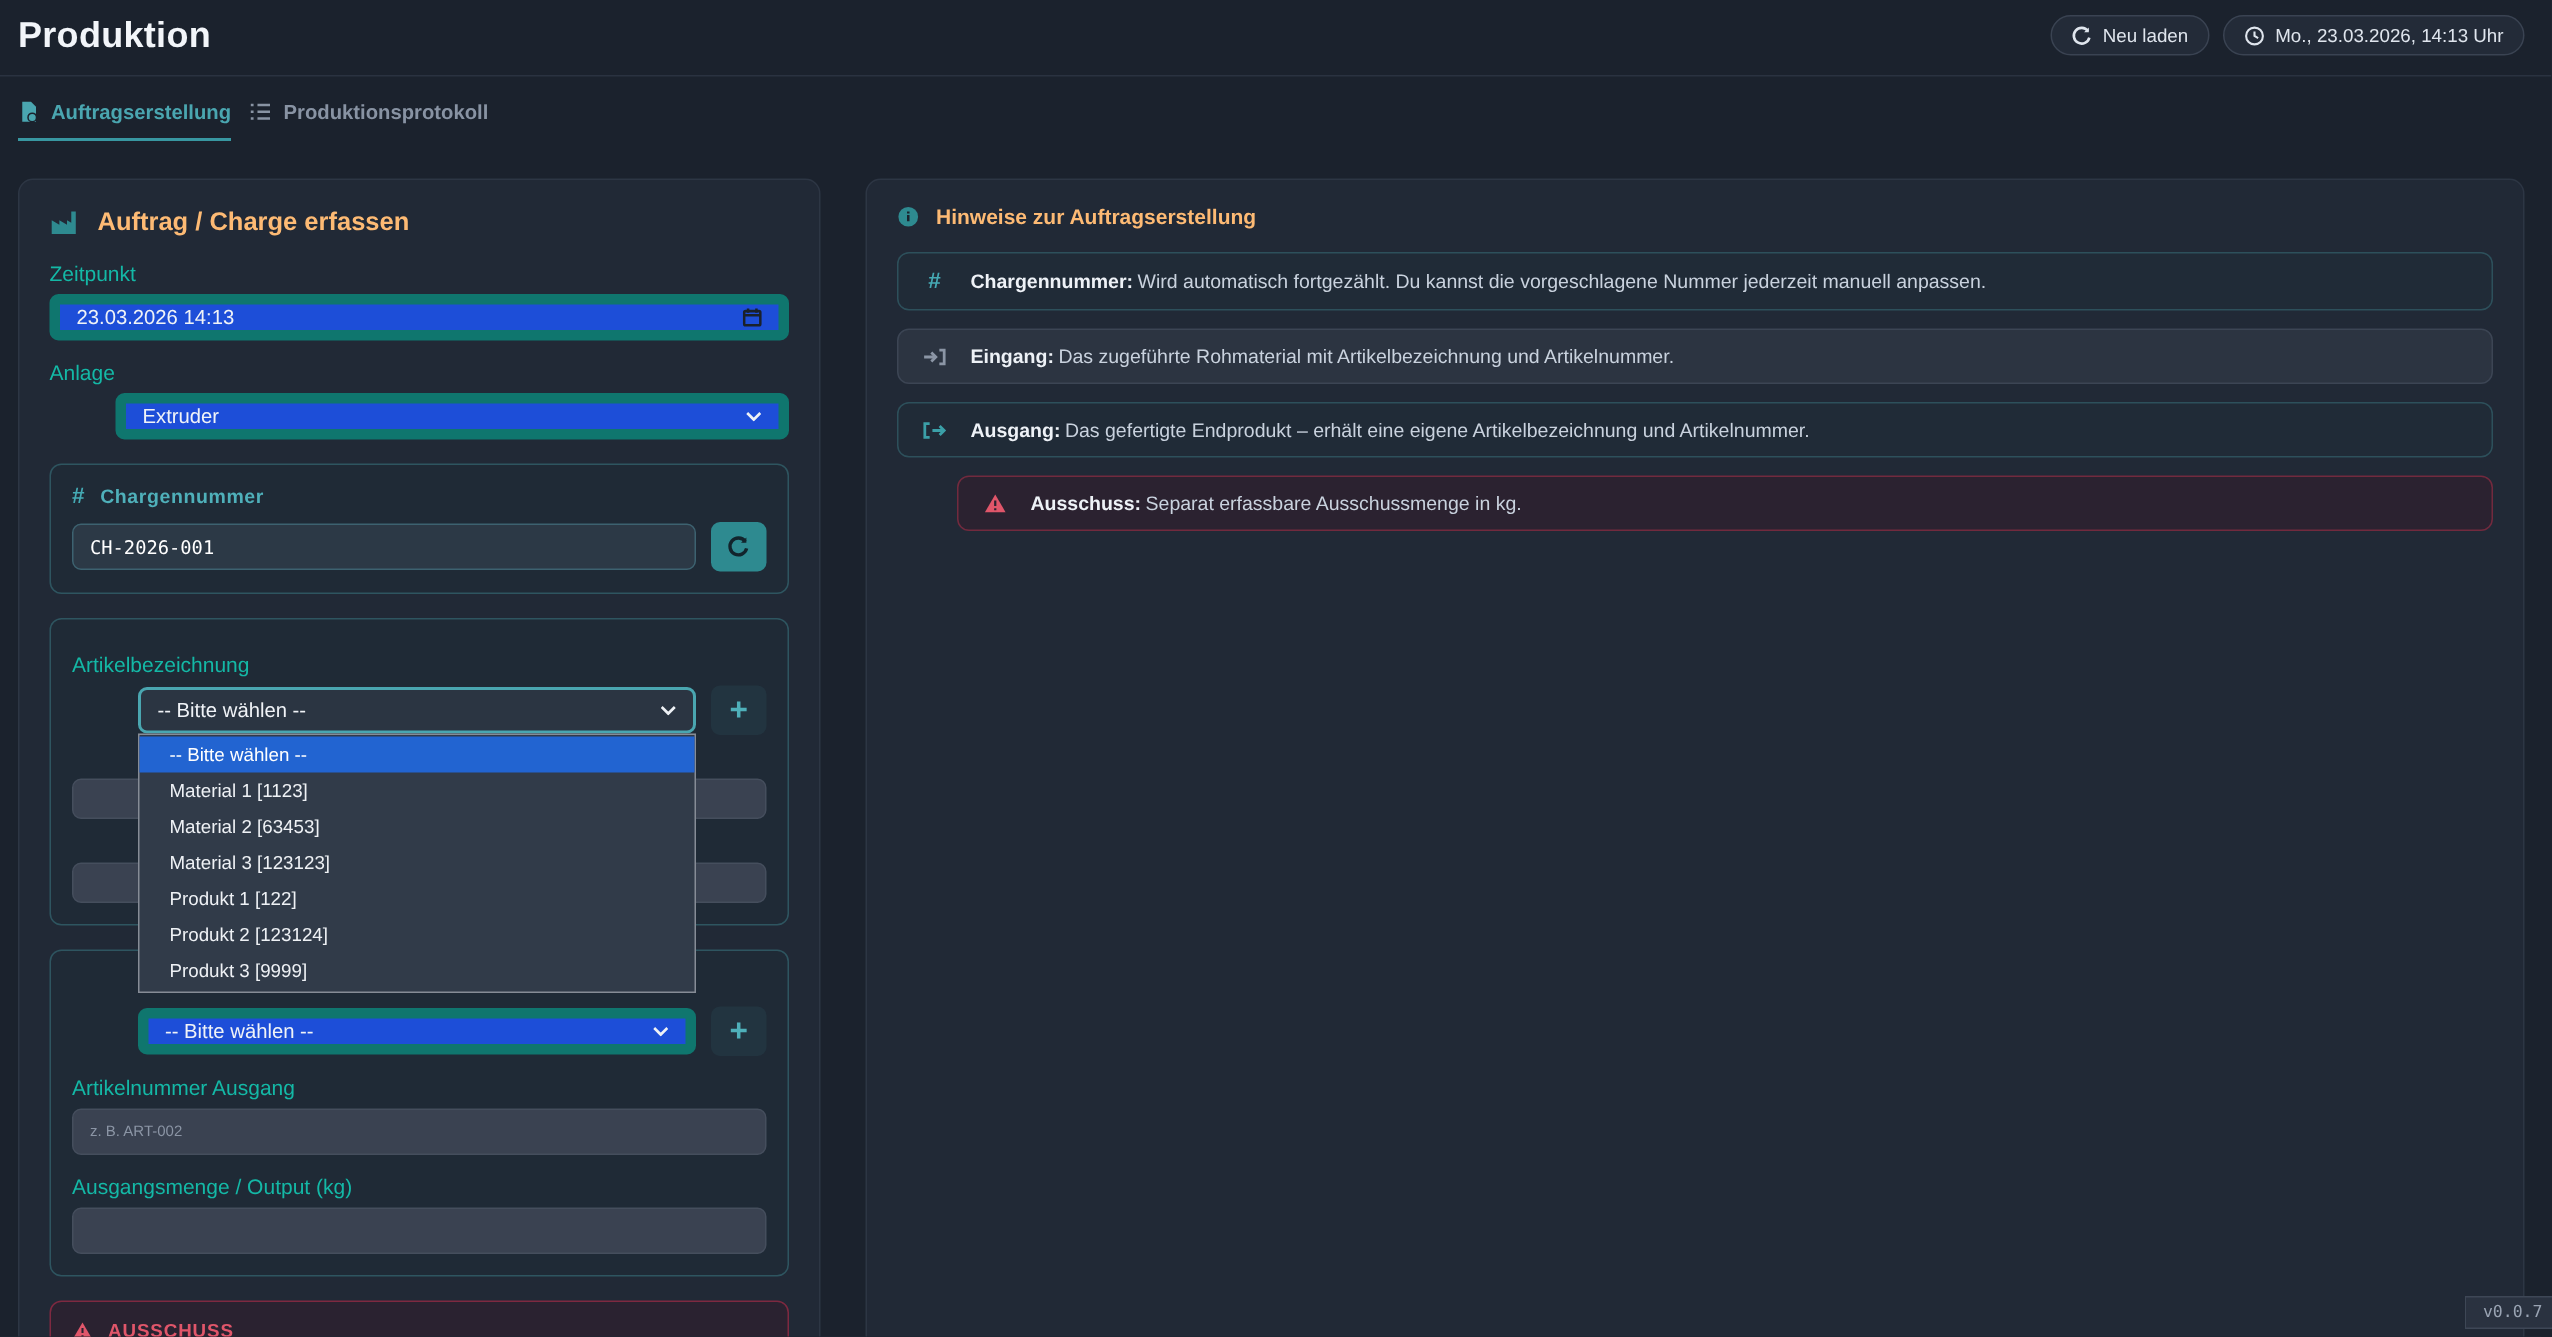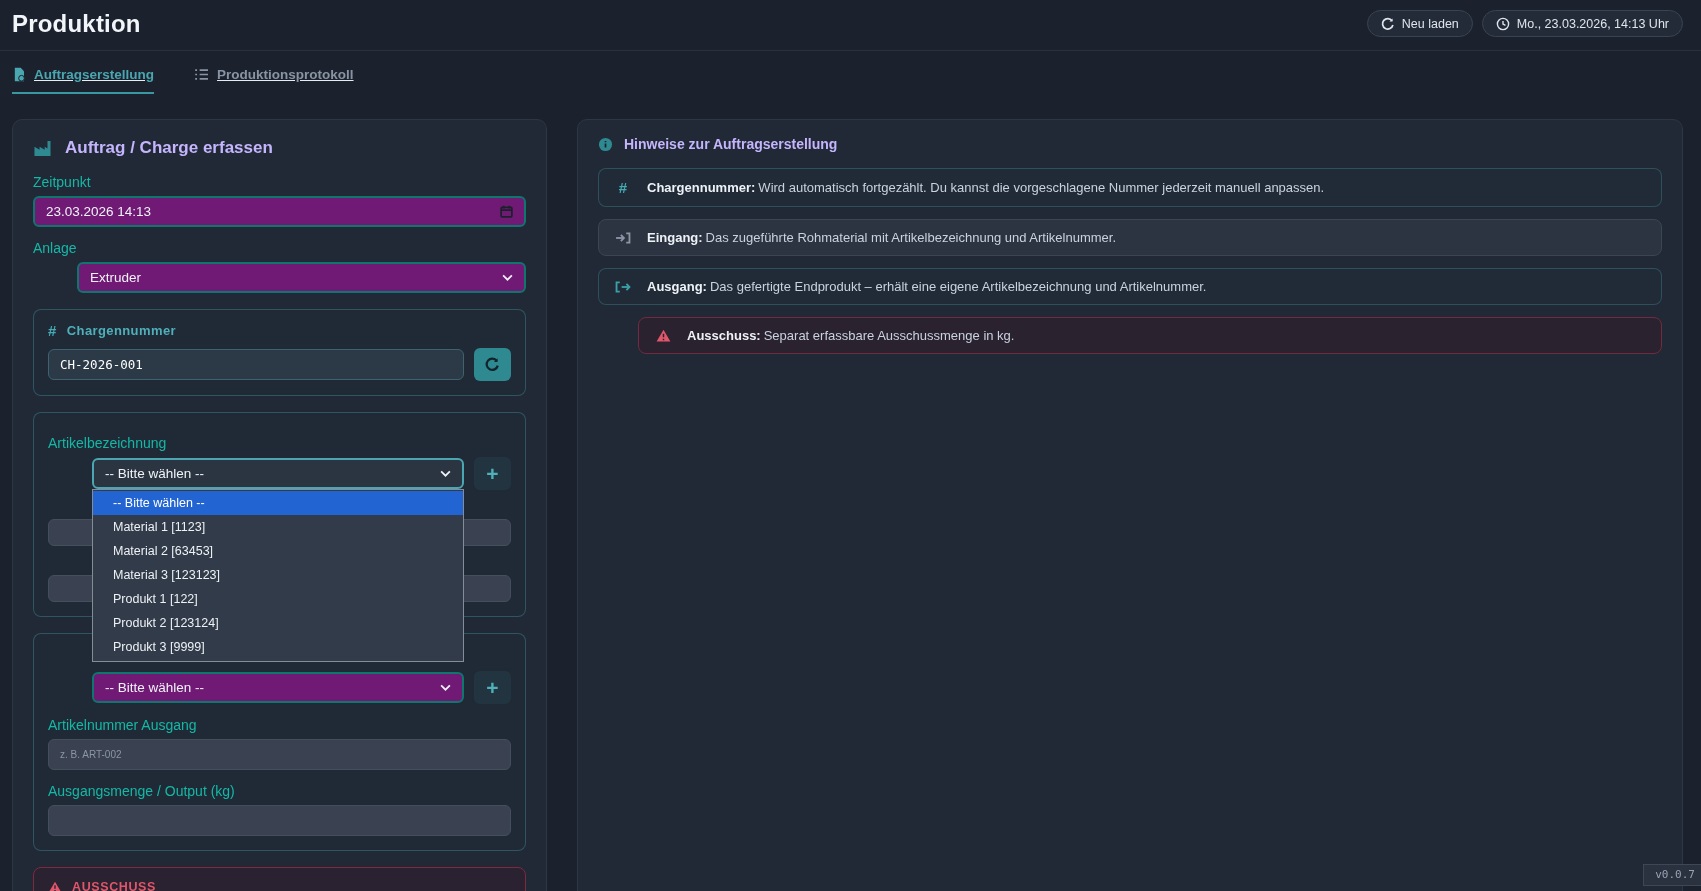--- a/index.html
+++ b/index.html
@@ -8,34 +8,34 @@
     background: #1b222d;
     font-family: "Liberation Sans", sans-serif;
     color: #e9edf3;
   }
   .topbar { display: flex; justify-content: space-between; align-items: flex-start; padding: 10px 18px 0 12px; }
   .app-title { font-size: 24px; font-weight: bold; color: #f2f5f9; letter-spacing: .2px; }
   .topbar-right { display: flex; gap: 9px; }
   .pill { display: flex; align-items: center; gap: 7px; height: 27px; padding: 0 13px; border: 1px solid #3a4352; border-radius: 14px; background: #232b38; color: #dfe5ed; font-size: 12.5px; cursor: pointer; }
   .divider { height: 1px; background: #2a3240; margin-top: 12px; }
 
-  .tabs { display: flex; gap: 40px; padding: 16px 0 0 12px; text-decoration: underline; }
+  .tabs { display: flex; gap: 12px; padding: 16px 0 0 12px; }
   .tab { display: flex; align-items: center; gap: 8px; font-size: 13.5px; font-weight: bold; color: #8893a3; padding-bottom: 10px; cursor: pointer; border-bottom: 2px solid transparent; }
   .tab.active { color: #4aa6b0; border-bottom-color: #3897a1; }
 
   .content { display: flex; gap: 30px; padding: 0 18px 0 12px; margin-top: 25px; align-items: stretch; }
   .panel { background: #212936; border: 1px solid #2d3644; border-radius: 10px; }
   .form-panel { width: 535px; flex: none; padding: 18px 20px 20px; position: relative; }
   .hints-panel { flex: 1; padding: 16px 20px; }
 
-  .panel-title { display: flex; align-items: center; gap: 13px; font-size: 17px; font-weight: bold; color: #c4b5fd; margin-bottom: 16px; }
+  .panel-title { display: flex; align-items: center; gap: 13px; font-size: 17px; font-weight: bold; color: #fdba74; margin-bottom: 16px; }
   .hints-panel .panel-title { font-size: 14px; gap: 11px; }
 
   .f-label { display: block; font-size: 14px; color: #14b8a6; margin: 13px 0 6px; }
-  .input, .selectbox { height: 31px; background: #701a75; border: 2px solid #0f766e; border-radius: 6px; display: flex; align-items: center; padding: 0 11px; font-size: 13.5px; color: #f0f3f7; }
+  .input, .selectbox { height: 31px; background: #1d4ed8; border: 7px solid #0f766e; border-radius: 6px; display: flex; align-items: center; padding: 0 11px; font-size: 13.5px; color: #f0f3f7; }
   .selectbox { cursor: pointer; margin-left: 44px; }
   .grow-end { margin-left: auto; }
 
   .subcard { border: 1px solid rgba(79,176,186,.32); background: #1f2a36; border-radius: 8px; padding: 12px 14px 14px; margin-top: 16px; }
   .sub-header { display: flex; align-items: center; gap: 10px; font-size: 12.5px; font-weight: bold; letter-spacing: .4px; }
   .sub-header.teal { color: #4fb0ba; font-size: 13px; }
   .sub-header.muted { color: #a9bac0; }
   .row { display: flex; align-items: center; gap: 10px; }
   .charge-row { margin-top: 9px; }
   .charge-input { flex: 1; height: 31px; background: #2c3946; border: 1px solid #3d6270; border-radius: 6px; color: #fff; font-family: "DejaVu Sans Mono", monospace; font-size: 12.5px; padding: 0 11px; }

